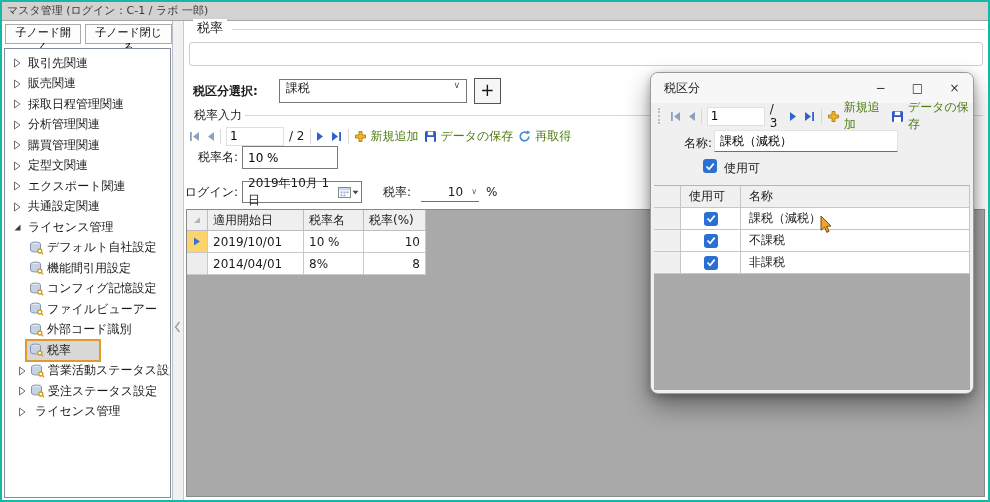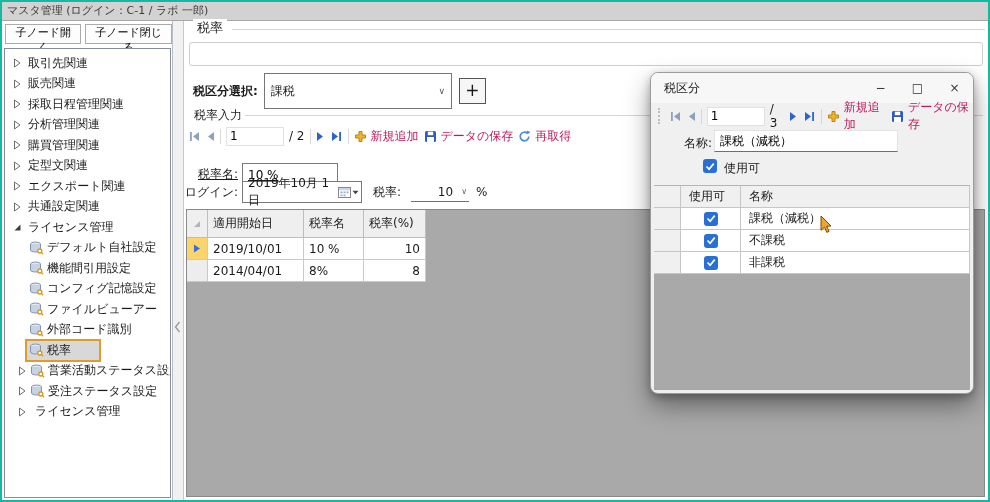--- a/index.html
+++ b/index.html
@@ -23,49 +23,49 @@
   .selframe{display:flex;align-items:center;background:#d8d8d8;outline:2px solid #e19b2d;padding:1px 28px 1px 2px;margin-left:-2px;}
   
   .splitter{width:10px;background:#f1f1f1;border-left:1px solid #b9bec7;border-right:1px solid #c9c9c9;position:relative;flex:none;}
   .splitter .chev{position:absolute;top:300px;left:1px;}
   
   .main{flex:1;position:relative;background:#fff;}
   .grp-tax-label{position:absolute;left:9px;top:-2px;background:#fff;padding:0 4px;z-index:2;font-size:13px;}
   .grp-line{position:absolute;top:8px;left:48px;right:3px;border-top:1px solid #d6d6d6;}
   .msgbox{position:absolute;left:5px;right:5px;top:21px;height:22px;border:1px solid #cdcdcd;border-radius:3px;background:#fff;}
   .row-taxclass{position:absolute;left:9px;top:57px;height:26px;display:flex;align-items:center;}
-  .row-taxclass .flabel{font-weight:bold;margin-right:6px;}
-  .combo{width:188px;height:36px;border:1px solid #767676;background:#fff;display:flex;align-items:center;box-sizing:border-box;}
+  .row-taxclass .flabel{font-weight:bold;margin-right:21px;}
+  .combo{width:188px;height:24px;border:1px solid #767676;background:#fff;display:flex;box-sizing:border-box;}
   .combo .ctext{flex:1;padding-left:6px;}
   .combo .cchev{width:18px;text-align:center;color:#555;font-size:9px;}
   .plusbtn{margin-left:7px;width:27px;height:26px;border:1px solid #555;background:#f6f6f6;font-size:17px;line-height:23px;text-align:center;box-sizing:border-box;}
   .grp2-label{position:absolute;left:7px;top:86px;background:#fff;padding:0 3px;z-index:2;}
   .grp2-line{position:absolute;top:94px;left:60px;right:5px;border-top:1px solid #d6d6d6;}
   
   .navbar{position:absolute;left:4px;top:104px;height:22px;display:flex;align-items:center;gap:5px;}
   .nico{display:flex;align-items:center;}
   .nico svg{display:block;}
   .pginput{width:50px;height:17px;border:1px solid #e0e0e0;font:inherit;padding:0 3px;}
   .vsep{width:1px;height:15px;background:#d8d8d8;}
-  .tbtn{display:flex;align-items:center;gap:4px;color:#be185d;}
+  .tbtn{display:flex;align-items:center;gap:4px;color:#4d7c0f;}
   
   .frow{position:absolute;left:0;display:flex;align-items:center;}
   .flab{width:54px;text-align:right;margin-right:4px;flex:none;}
   .txtin{width:84px;height:19px;border:1px solid #7a7a7a;font:inherit;padding:1px 5px;}
   .datebox{width:120px;height:22px;border:1px solid #7a7a7a;background:#fff;display:flex;align-items:center;box-sizing:border-box;}
   .datebox .dtext{flex:1;padding-left:5px;}
   .calbtn{width:26px;display:flex;align-items:center;justify-content:center;gap:1px;}
   .ratebox{margin-left:10px;width:58px;border-bottom:1px solid #707070;position:relative;height:20px;line-height:20px;text-align:right;padding-right:16px;box-sizing:border-box;}
   .ratebox .rchev{position:absolute;right:2px;top:0;font-size:8px;color:#666;}
   
   .grid1{position:absolute;left:2px;top:188px;right:3px;bottom:3px;background:#a9a9a9;border:1px solid #898989;}
   .g1{position:absolute;left:0;top:0;}
   .grow{display:flex;}
   .gc{box-sizing:border-box;border-right:1px solid #bdbdbd;border-bottom:1px solid #bdbdbd;background:#efefef;display:flex;align-items:center;padding-left:5px;}
-  .gc.hd{height:28px;}
+  .gc.hd{height:21px;}
   .gc.bd{height:22px;background:#fff;border-right:1px solid #c9c9c9;border-bottom:1px solid #c9c9c9;}
   .gc.sel0{background:#ededed;justify-content:center;padding-left:0;}
   .gc.sel0.cur{background:#fbd46b;}
   .gc.corner{justify-content:center;padding-left:0;}
   .w-sel{width:21px;flex:none;}
   .w-c1{width:96px;flex:none;}
   .w-c2{width:60px;flex:none;}
   .w-c3{width:62px;flex:none;}
   .num{justify-content:flex-end;padding-right:5px;padding-left:0;}
   
@@ -366,21 +366,21 @@
           <span class="nico">
               <svg width="13" height="13" viewBox="0 0 13 13">
                 <path d="M10.8 6.5a4.3 4.3 0 1 1-1.3-3.1" fill="none" stroke="#4a8fd4" stroke-width="1.7"></path>
                 <path d="M8.7 0.6L12.4 2l-3 2.6z" fill="#4a8fd4"></path>
               </svg>
             </span>
           <span>再取得</span>
         </span>
       </div>
 
-      <div class="frow" style="top:142px;text-decoration:underline;">
+      <div class="frow" style="top:125px;">
         <span class="flab">税率名:</span>
         <input class="txtin" value="10 %" style="">
       </div>
 
       <div class="frow" style="top:160px;">
         <span class="flab">ログイン:</span>
         <div class="datebox">
           <span class="dtext">2019年10月 1日</span>
           <span class="calbtn">
             <svg width="13" height="12" viewBox="0 0 13 12">
@@ -392,21 +392,21 @@
                   <rect x="8.5" y="5.5" width="2" height="1.8"></rect>
                   <rect x="2.5" y="8.5" width="2" height="1.8"></rect>
                   <rect x="5.5" y="8.5" width="2" height="1.8"></rect>
                 </g>
               </svg>
             <svg width="7" height="5" viewBox="0 0 7 5">
                 <path d="M0.5 0.8L3.5 4.2 6.5 0.8z" fill="#444"></path>
               </svg>
           </span>
         </div>
-        <span style="margin-left:11px;">税率:</span>
+        <span style="margin-left:21px;">税率:</span>
         <div class="ratebox">
           <span>10</span>
           <span class="rchev">∨</span>
         </div>
         <span style="margin-left:7px;">%</span>
       </div>
 
       <div class="grid1">
         <div class="g1">
           <div class="grow">

